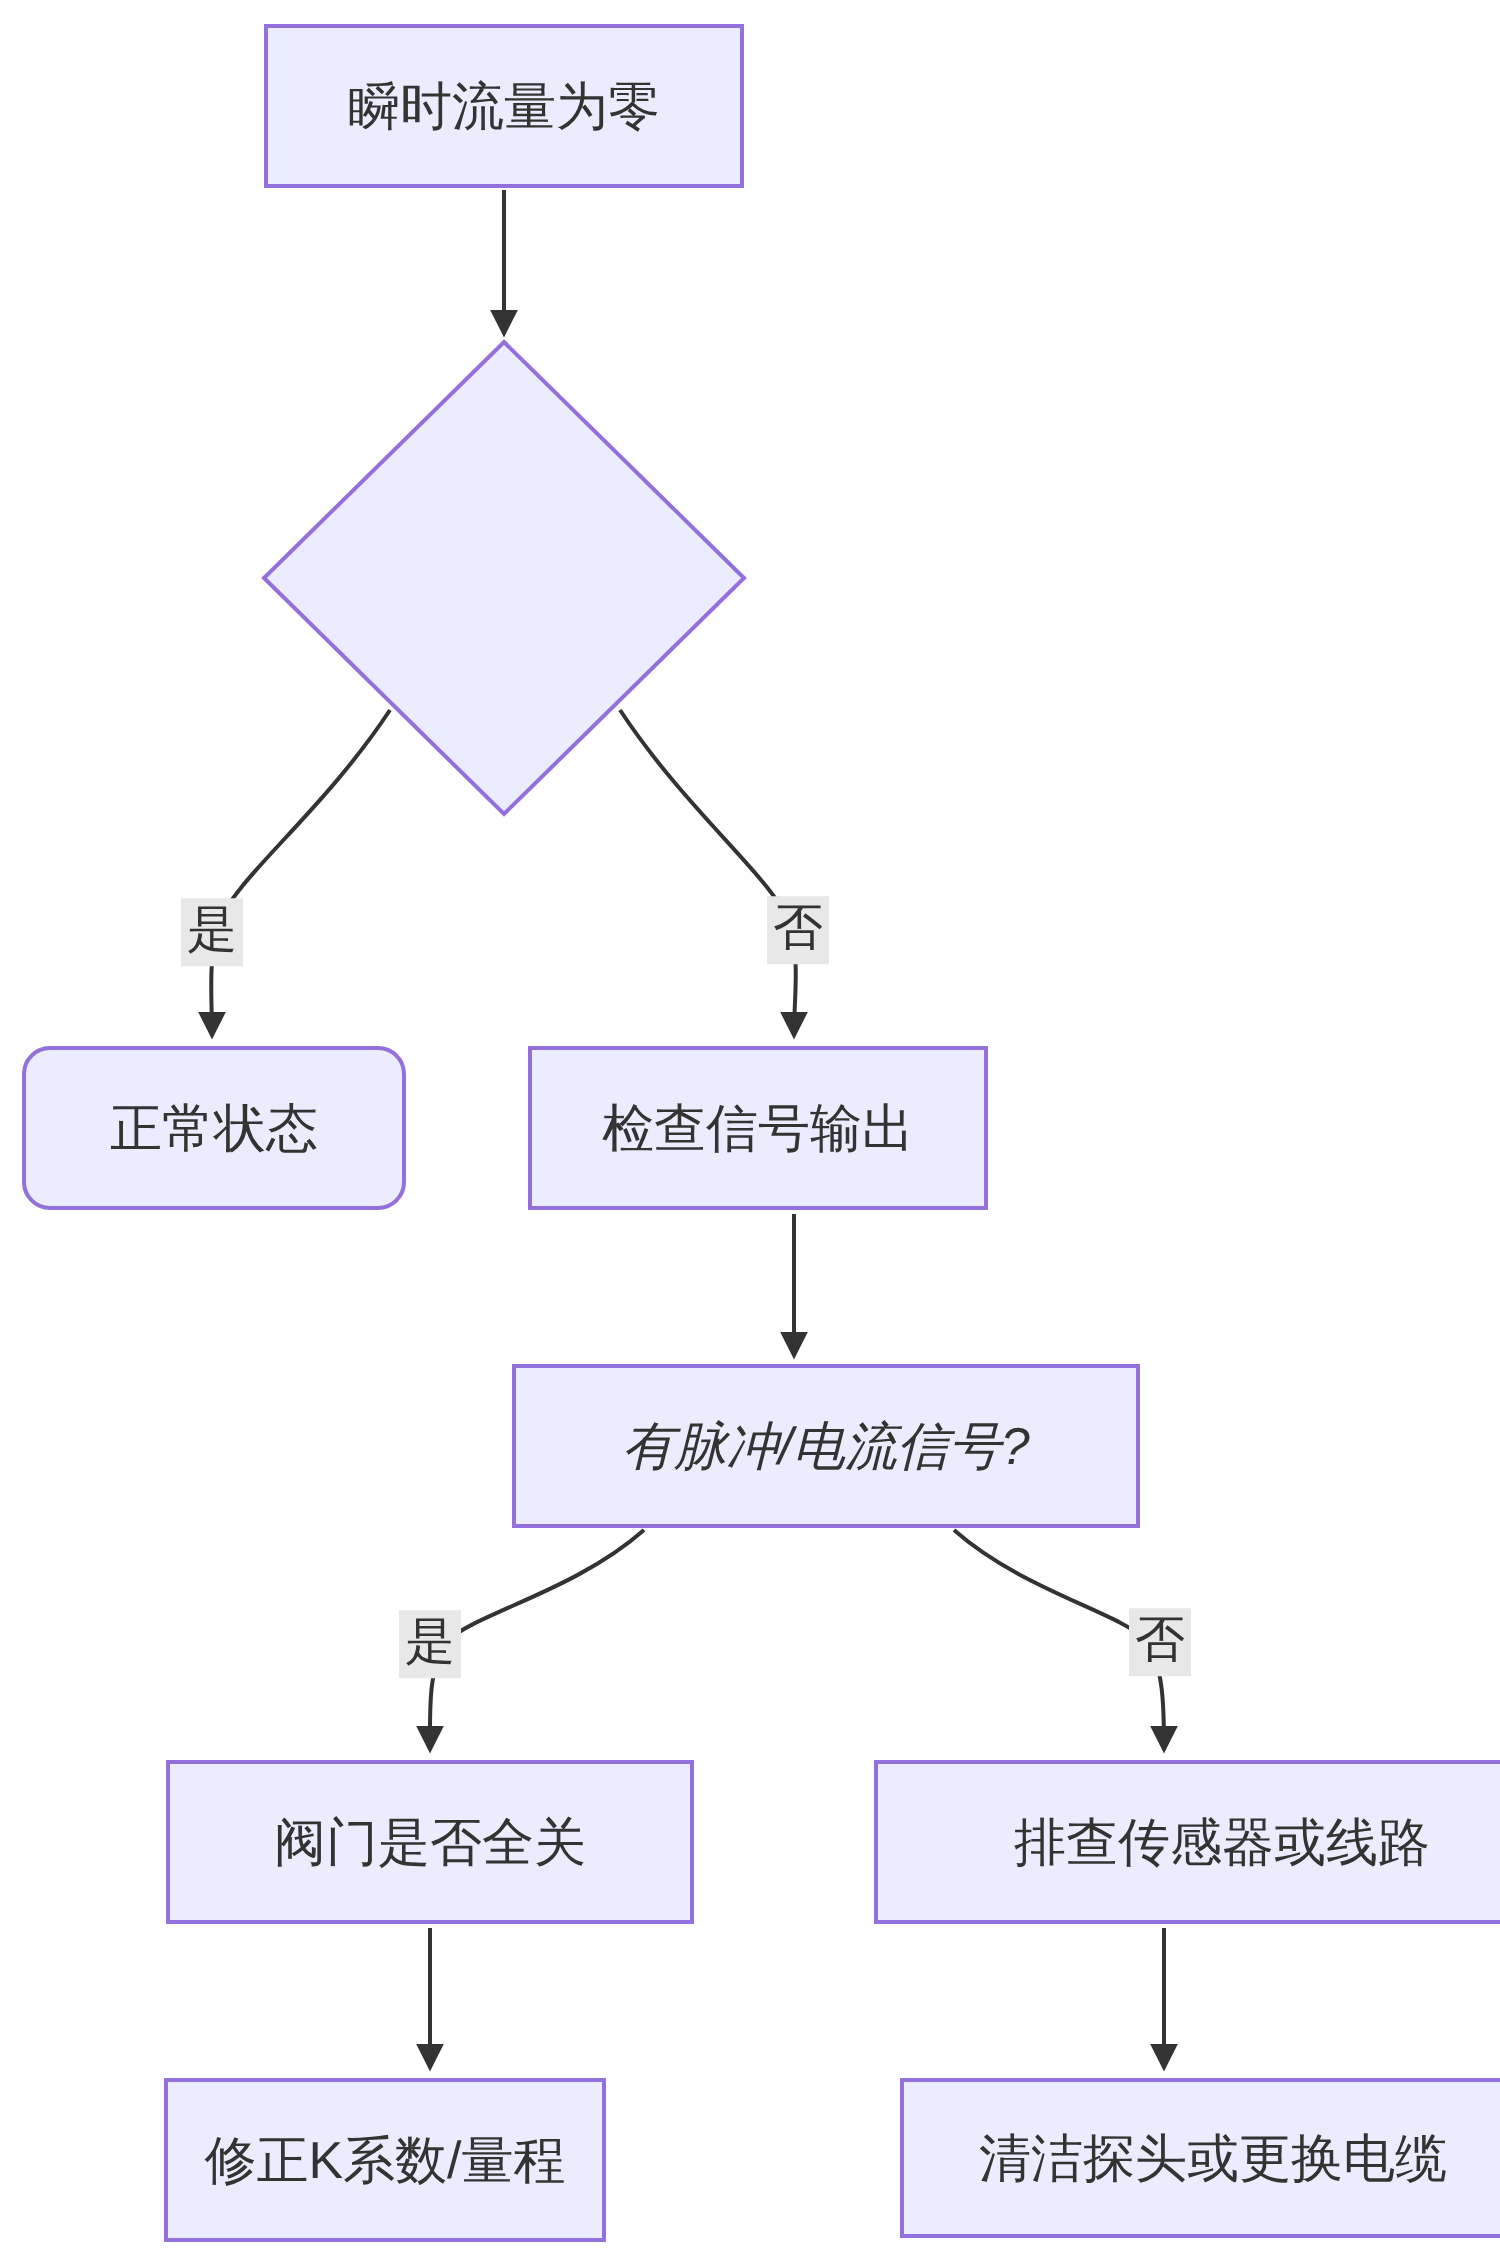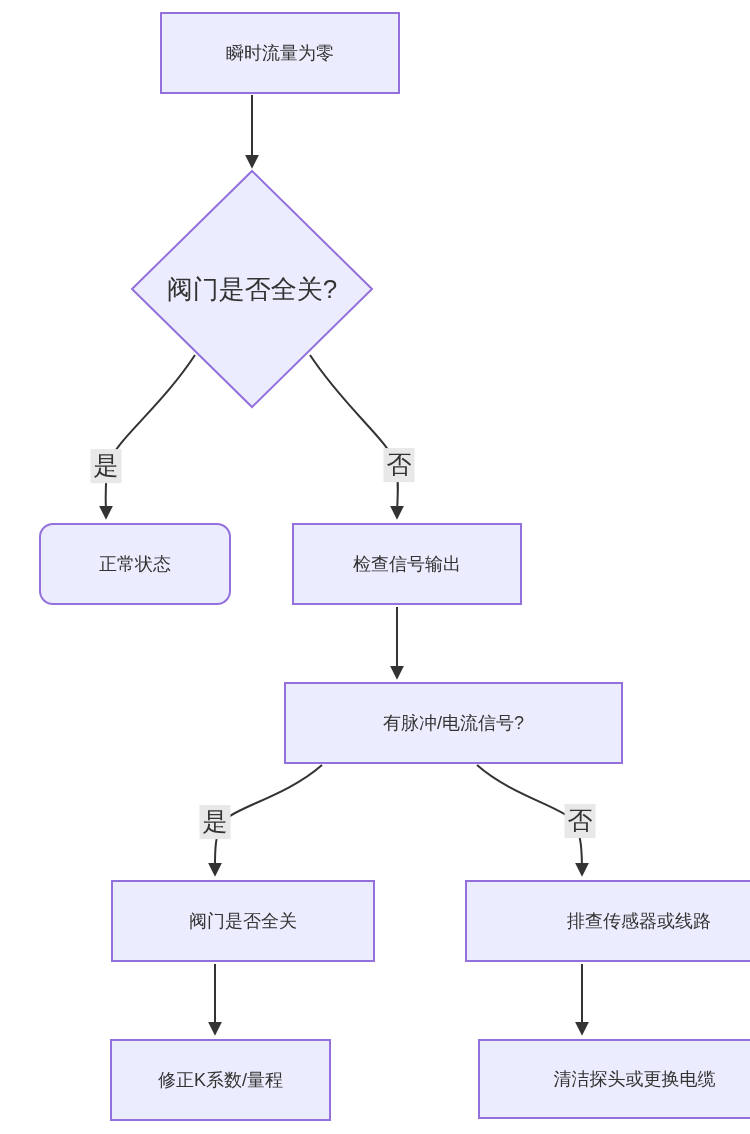--- a/index.html
+++ b/index.html
@@ -36,24 +36,23 @@
   }
   .node {
     position: absolute;
     box-sizing: border-box;
     background: var(--node-fill, #ECECFF);
     border: 2px solid var(--node-border, #9370DB);
     display: flex;
     align-items: center;
     justify-content: center;
     color: var(--text-color, #333333);
-    font-size: 18px;
+    font-size: 26px;
     text-align: right;
     white-space: nowrap;
-    margin-left: 28px;
   }
   .diamond-label {
     position: absolute;
     transform: translate(-50%, -50%);
     color: var(--text-color, #333333);
     font-size: 26px;
     white-space: nowrap;
   }
   .edge-label {
     position: absolute;
@@ -94,35 +93,34 @@
 
     <path class="edge" d="M 582 964 L 582 1033" marker-end="url(#arrow)"></path>
 
     <polygon class="diamond" points="252,171 372,289 252,407 132,289"></polygon>
   </svg>
 
   <div class="node" style="left:132px; top:12px; width:240px; height:82px;">
     <span>瞬时流量为零</span>
   </div>
 
-  <div class="diamond-label" style="left:252px; top:289px;">阀门是否全关?</div>
 
   <div class="edge-label" style="left:106px; top:466px;">是</div>
 
   <div class="edge-label" style="left:399px; top:465px;">否</div>
 
   <div class="node" style="left:11px; top:523px; width:192px; height:82px;border-radius:14px;">
     <span>正常状态</span>
   </div>
 
   <div class="node" style="left:264px; top:523px; width:230px; height:82px;">
     <span>检查信号输出</span>
   </div>
 
-  <div class="node" style="left:256px; top:682px; width:339px; height:82px;">
+  <div class="node" style="left:256px; top:682px; width:314px; height:82px;font-style:italic;">
     <span>有脉冲/电流信号?</span>
   </div>
 
   <div class="edge-label" style="left:215px; top:822px;">是</div>
 
   <div class="edge-label" style="left:580px; top:821px;">否</div>
 
   <div class="node" style="left:83px; top:880px; width:264px; height:82px;">
     <span>阀门是否全关</span>
   </div>

